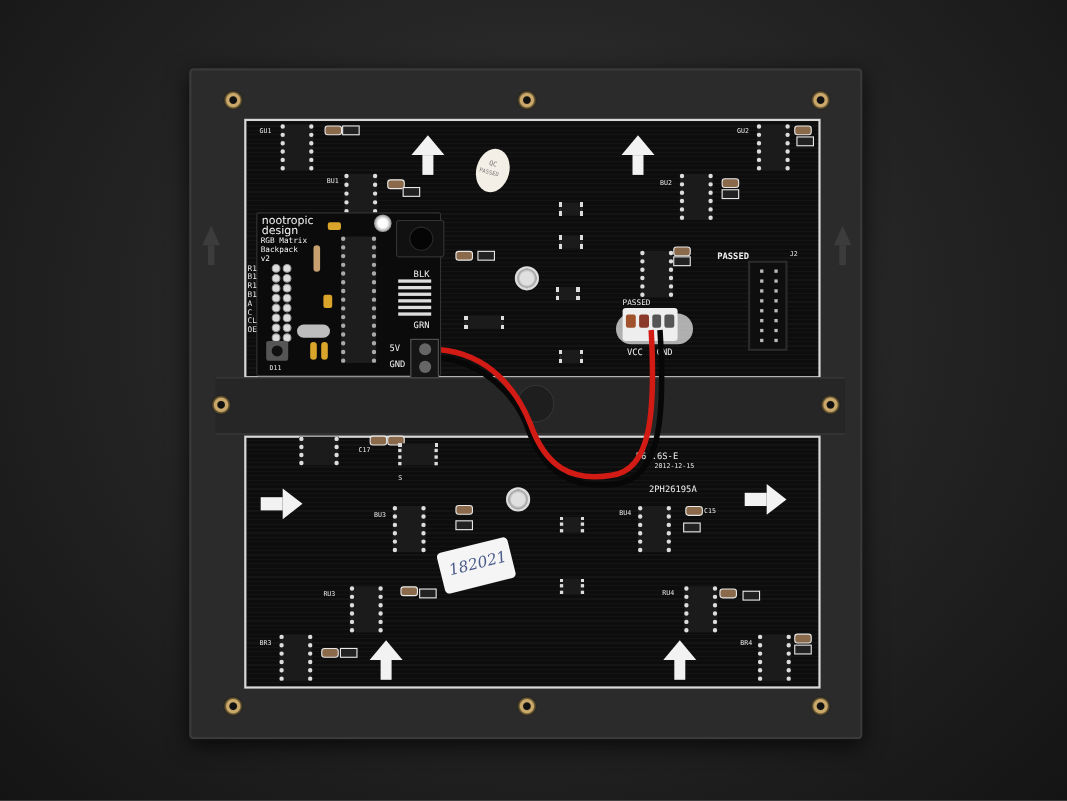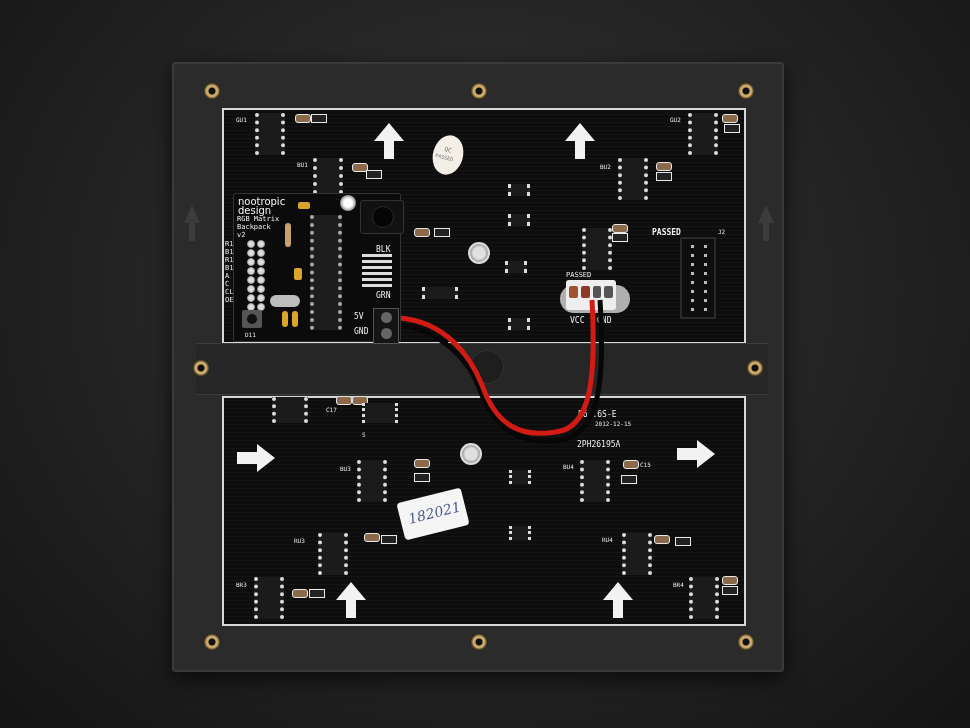--- a/index.html
+++ b/index.html
@@ -203,21 +203,21 @@
 <div class="abs smd" style="left:292px;top:589px;"></div>
 <div class="abs res" style="left:309px;top:589px;"></div>
 
 <div class="abs chip" style="left:689px;top:577px;width:22px;height:42px;"></div>
 <div class="abs silk" style="left:673px;top:582px;">BR4</div>
 <div class="abs smd" style="left:722px;top:576px;"></div>
 <div class="abs res" style="left:722px;top:586px;"></div>
 
 <div class="abs silk-md" style="left:578px;top:411px;">P6 .6S-E</div>
 <div class="abs silk" style="left:595px;top:421px;">2012-12-15</div>
-<div class="abs silk-md" style="left:577px;top:441px;">2PH26195A</div>
+<div class="abs silk-md" style="left:590px;top:441px;">2PH26195A</div>
 
 <div class="abs label" style="left:400px;top:495px;width:66px;height:38px;">
   <div style="font-family:'DejaVu Serif',serif;font-style:italic;color:#4a5a8a;font-size:14px;padding:10px 0 0 8px;">182021</div>
 </div>
 
 <svg class="abs" style="left:0;top:0;" width="970" height="728">
   <path d="M400 325 C 440 330, 470 360, 480 390 C 495 430, 520 445, 560 440 C 600 435, 605 380, 600 300" fill="none" stroke="#070707" stroke-width="5"></path>
   <path d="M400 318 C 445 322, 470 355, 482 385 C 496 425, 520 438, 556 432 C 592 428, 596 375, 592 300" fill="none" stroke="#d11b14" stroke-width="5"></path>
 </svg>
 

